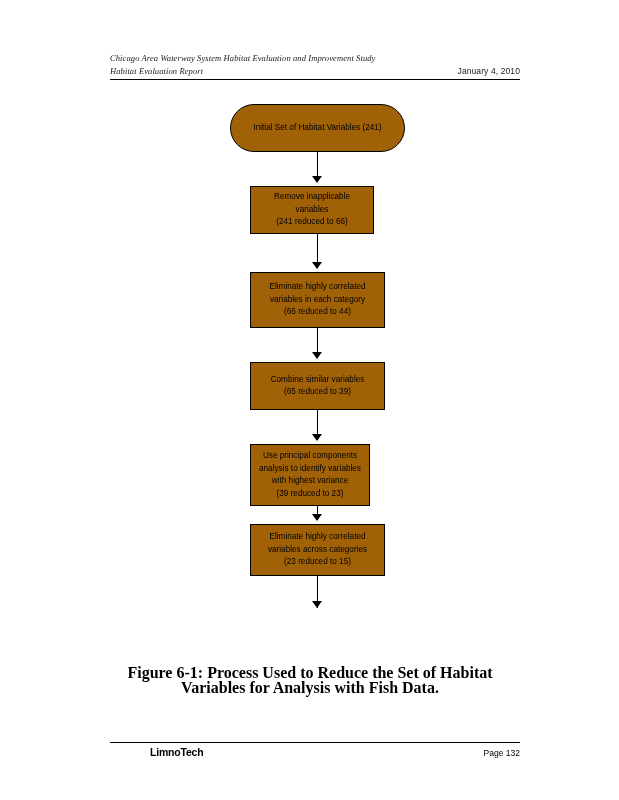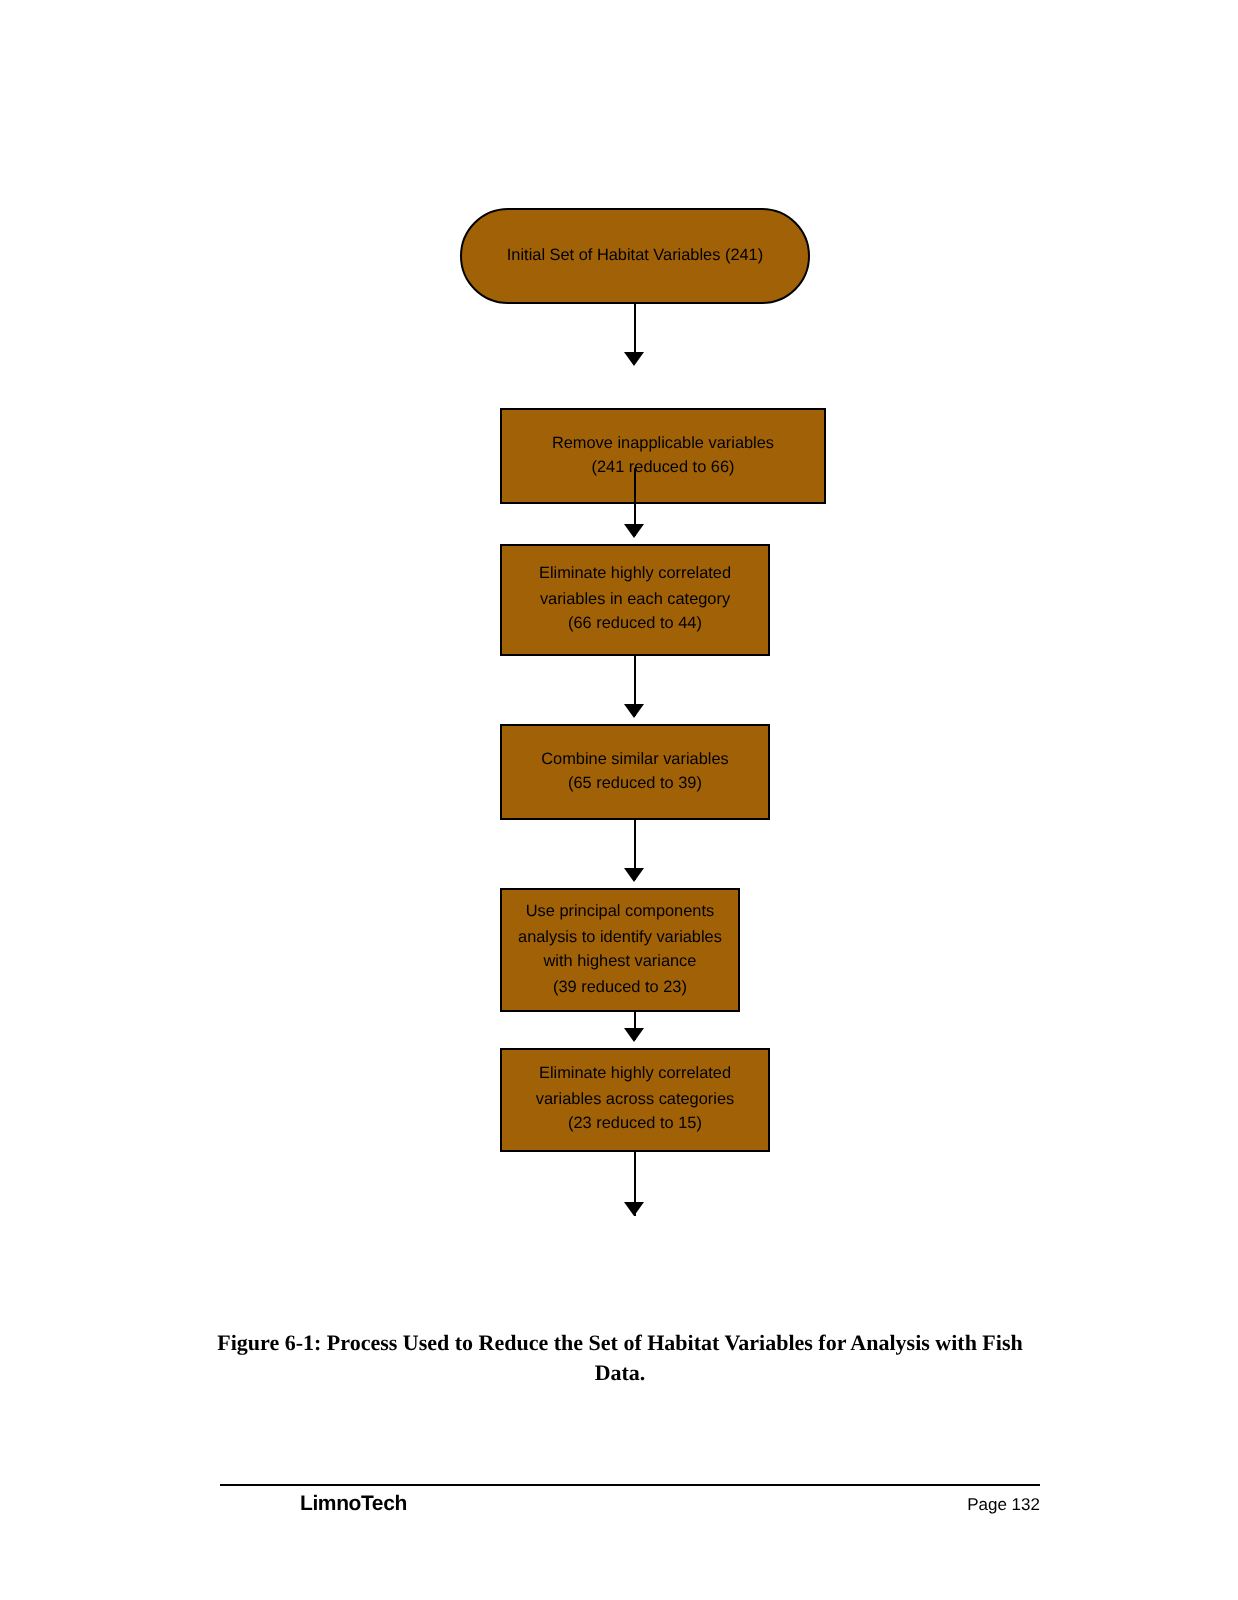--- a/index.html
+++ b/index.html
@@ -97,21 +97,21 @@
 
   
   .figure-caption {
     position: absolute;
     left: 95px;
     top: 665px;
     width: 430px;
     text-align: center;
     font-family: "Liberation Serif", serif;
     font-weight: bold;
-    font-size: 11px;
+    font-size: 16px;
     line-height: 15px;
     color: #000000;
   }
 
   
   .page-footer {
     position: absolute;
     left: 110px;
     top: 742px;
     width: 410px;
@@ -132,32 +132,37 @@
     font-family: "Liberation Sans", sans-serif;
     font-size: 8.5px;
   }
 </style>
 </head>
 <body>
 
 <div class="page">
 
   <div class="page-header">
+    <div class="header-line1">Chicago Area Waterway System Habitat Evaluation and Improvement Study</div>
+    <div class="header-line2row">
+      <span>Habitat Evaluation Report</span>
+      <span class="header-date">January 4, 2010</span>
+    </div>
   </div>
 
   <div class="flowchart">
 
     <div class="node terminator" style="left:230px; top:8px; width:175px; height:48px;">
       <span class="node-text">Initial Set of Habitat Variables (241)</span>
     </div>
 
     <div class="conn" style="top:56px; height:29px;"></div>
     <div class="arrowhead" style="top:80px;"></div>
 
-    <div class="node" style="left:250px; top:108px; width:163px; height:48px;">
+    <div class="node" style="left:250px; top:90px; width:124px; height:48px;">
       <span class="node-text">Remove inapplicable variables
 (241 reduced to 66)</span>
     </div>
 
     <div class="conn" style="top:138px; height:34px;"></div>
     <div class="arrowhead" style="top:166px;"></div>
 
     <div class="node" style="left:250px; top:176px; width:135px; height:56px;">
       <span class="node-text">Eliminate highly correlated
 variables in each category

